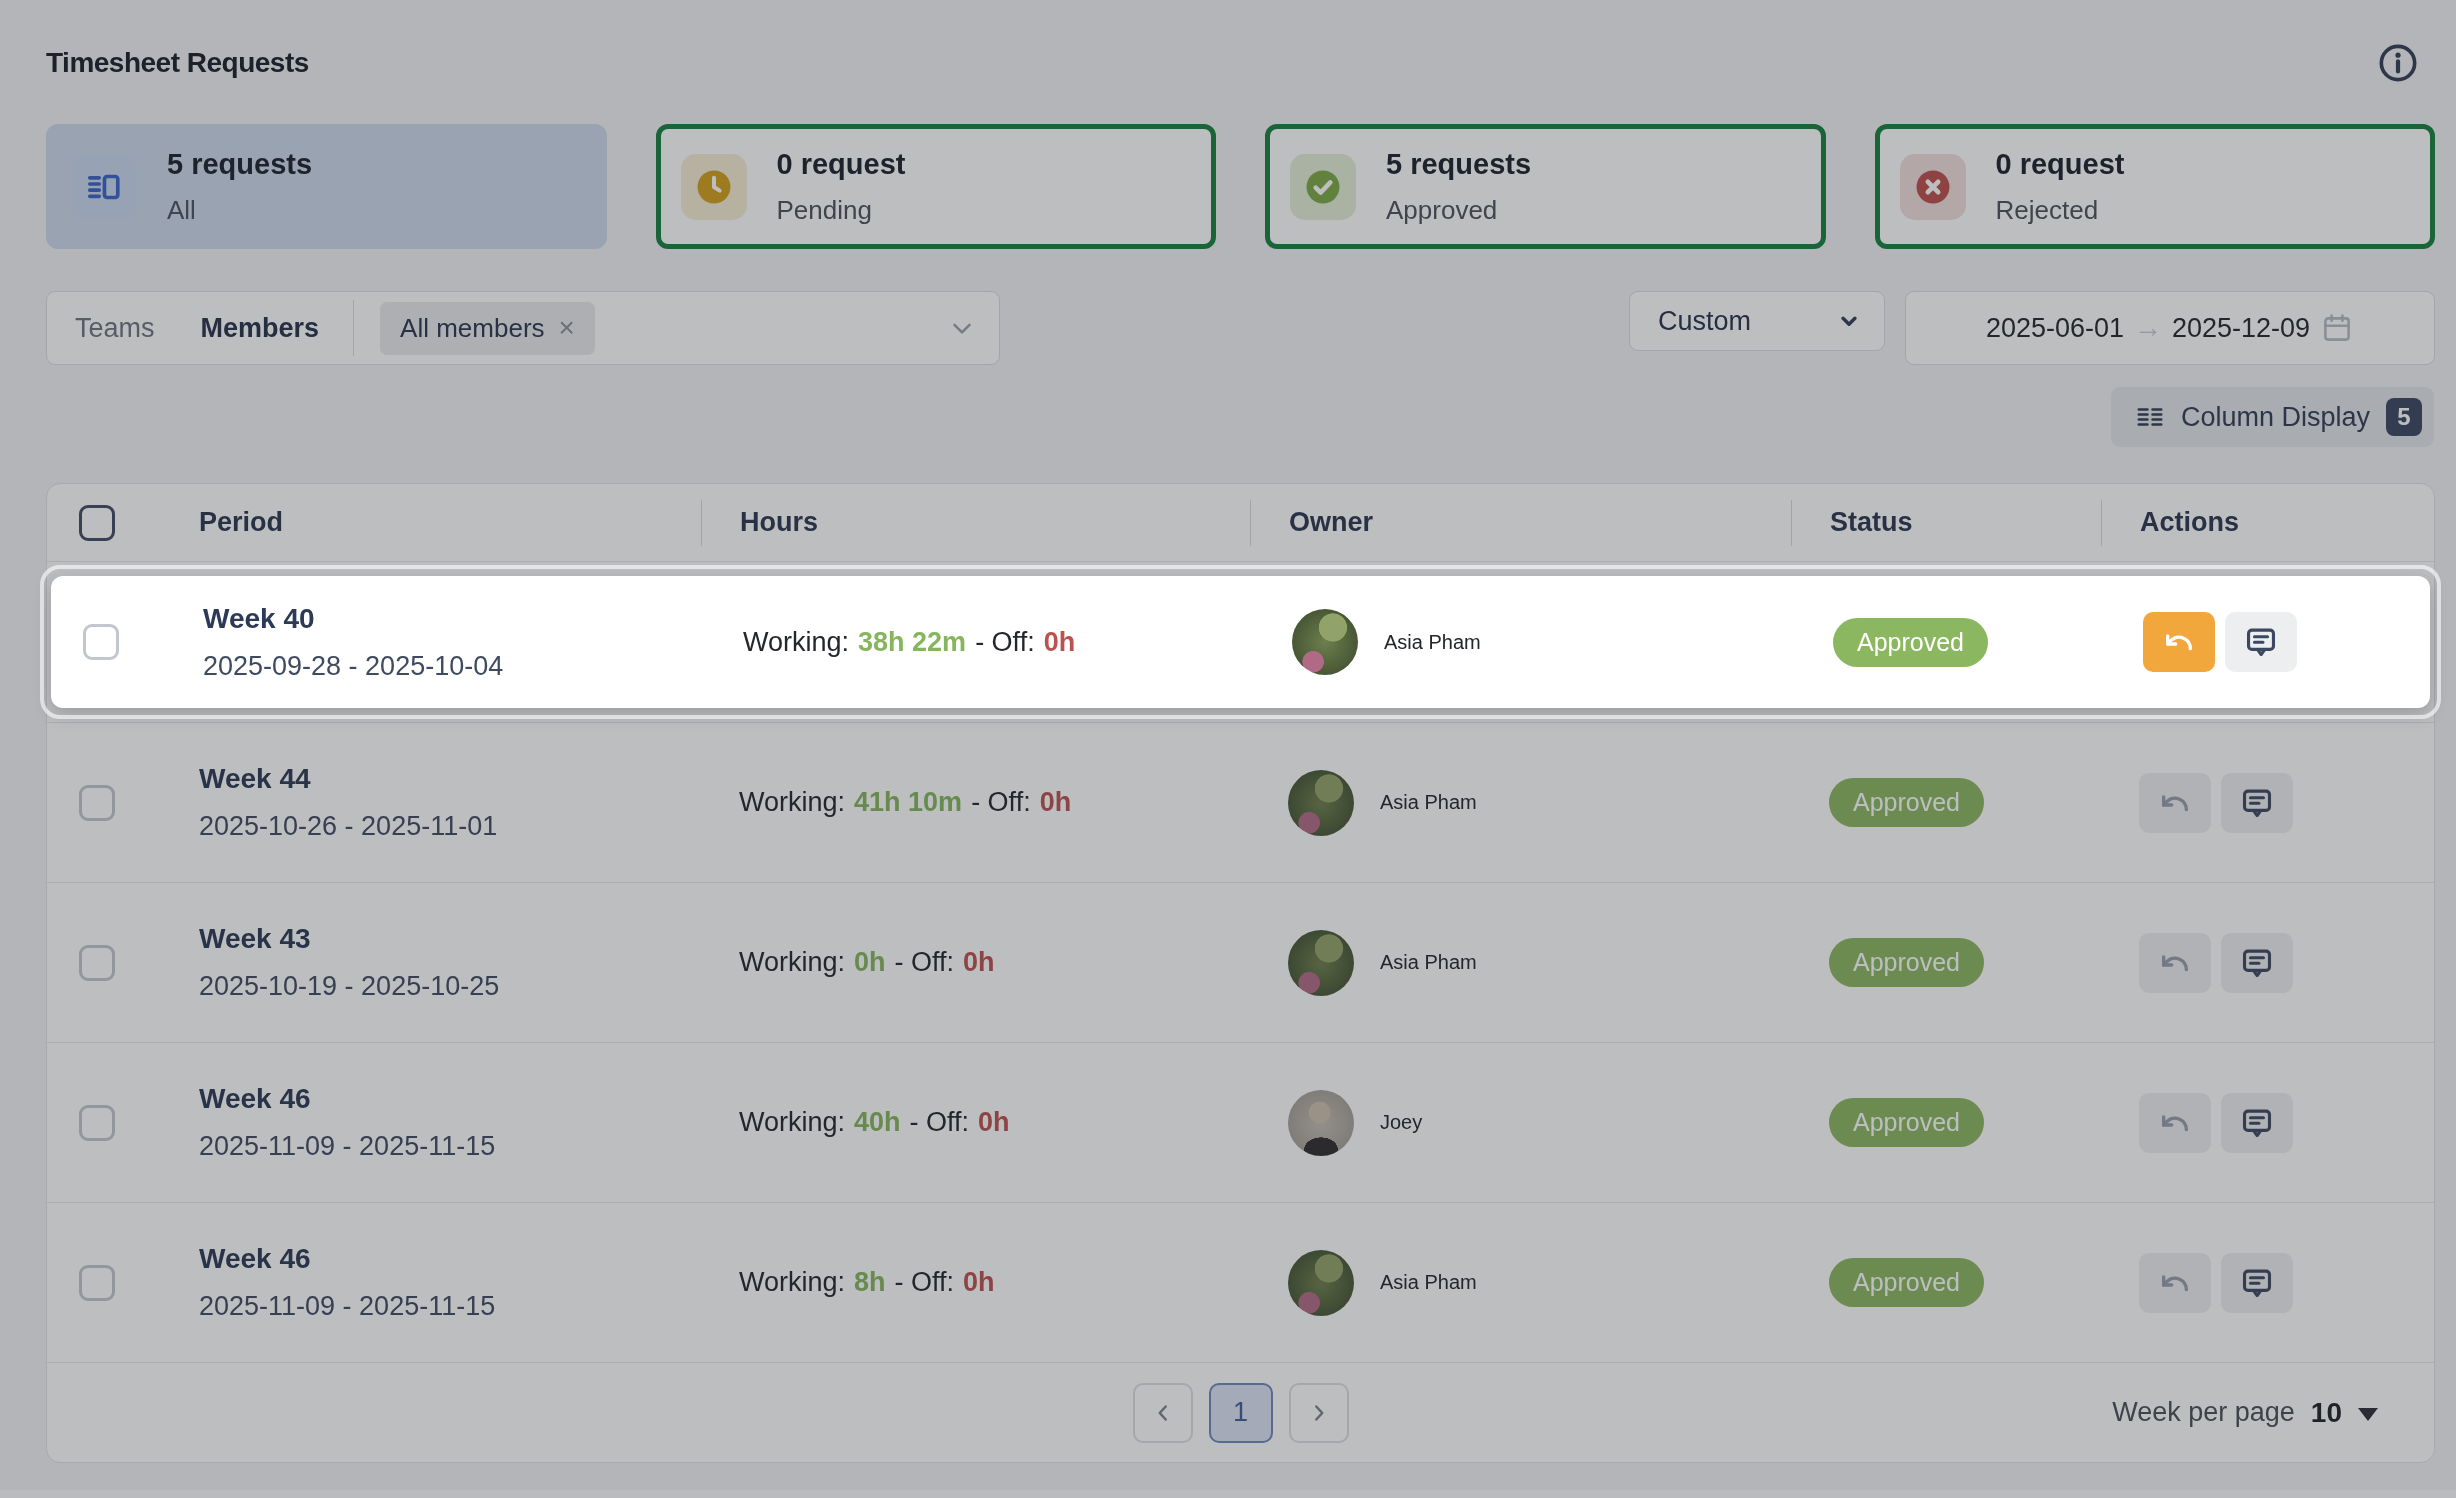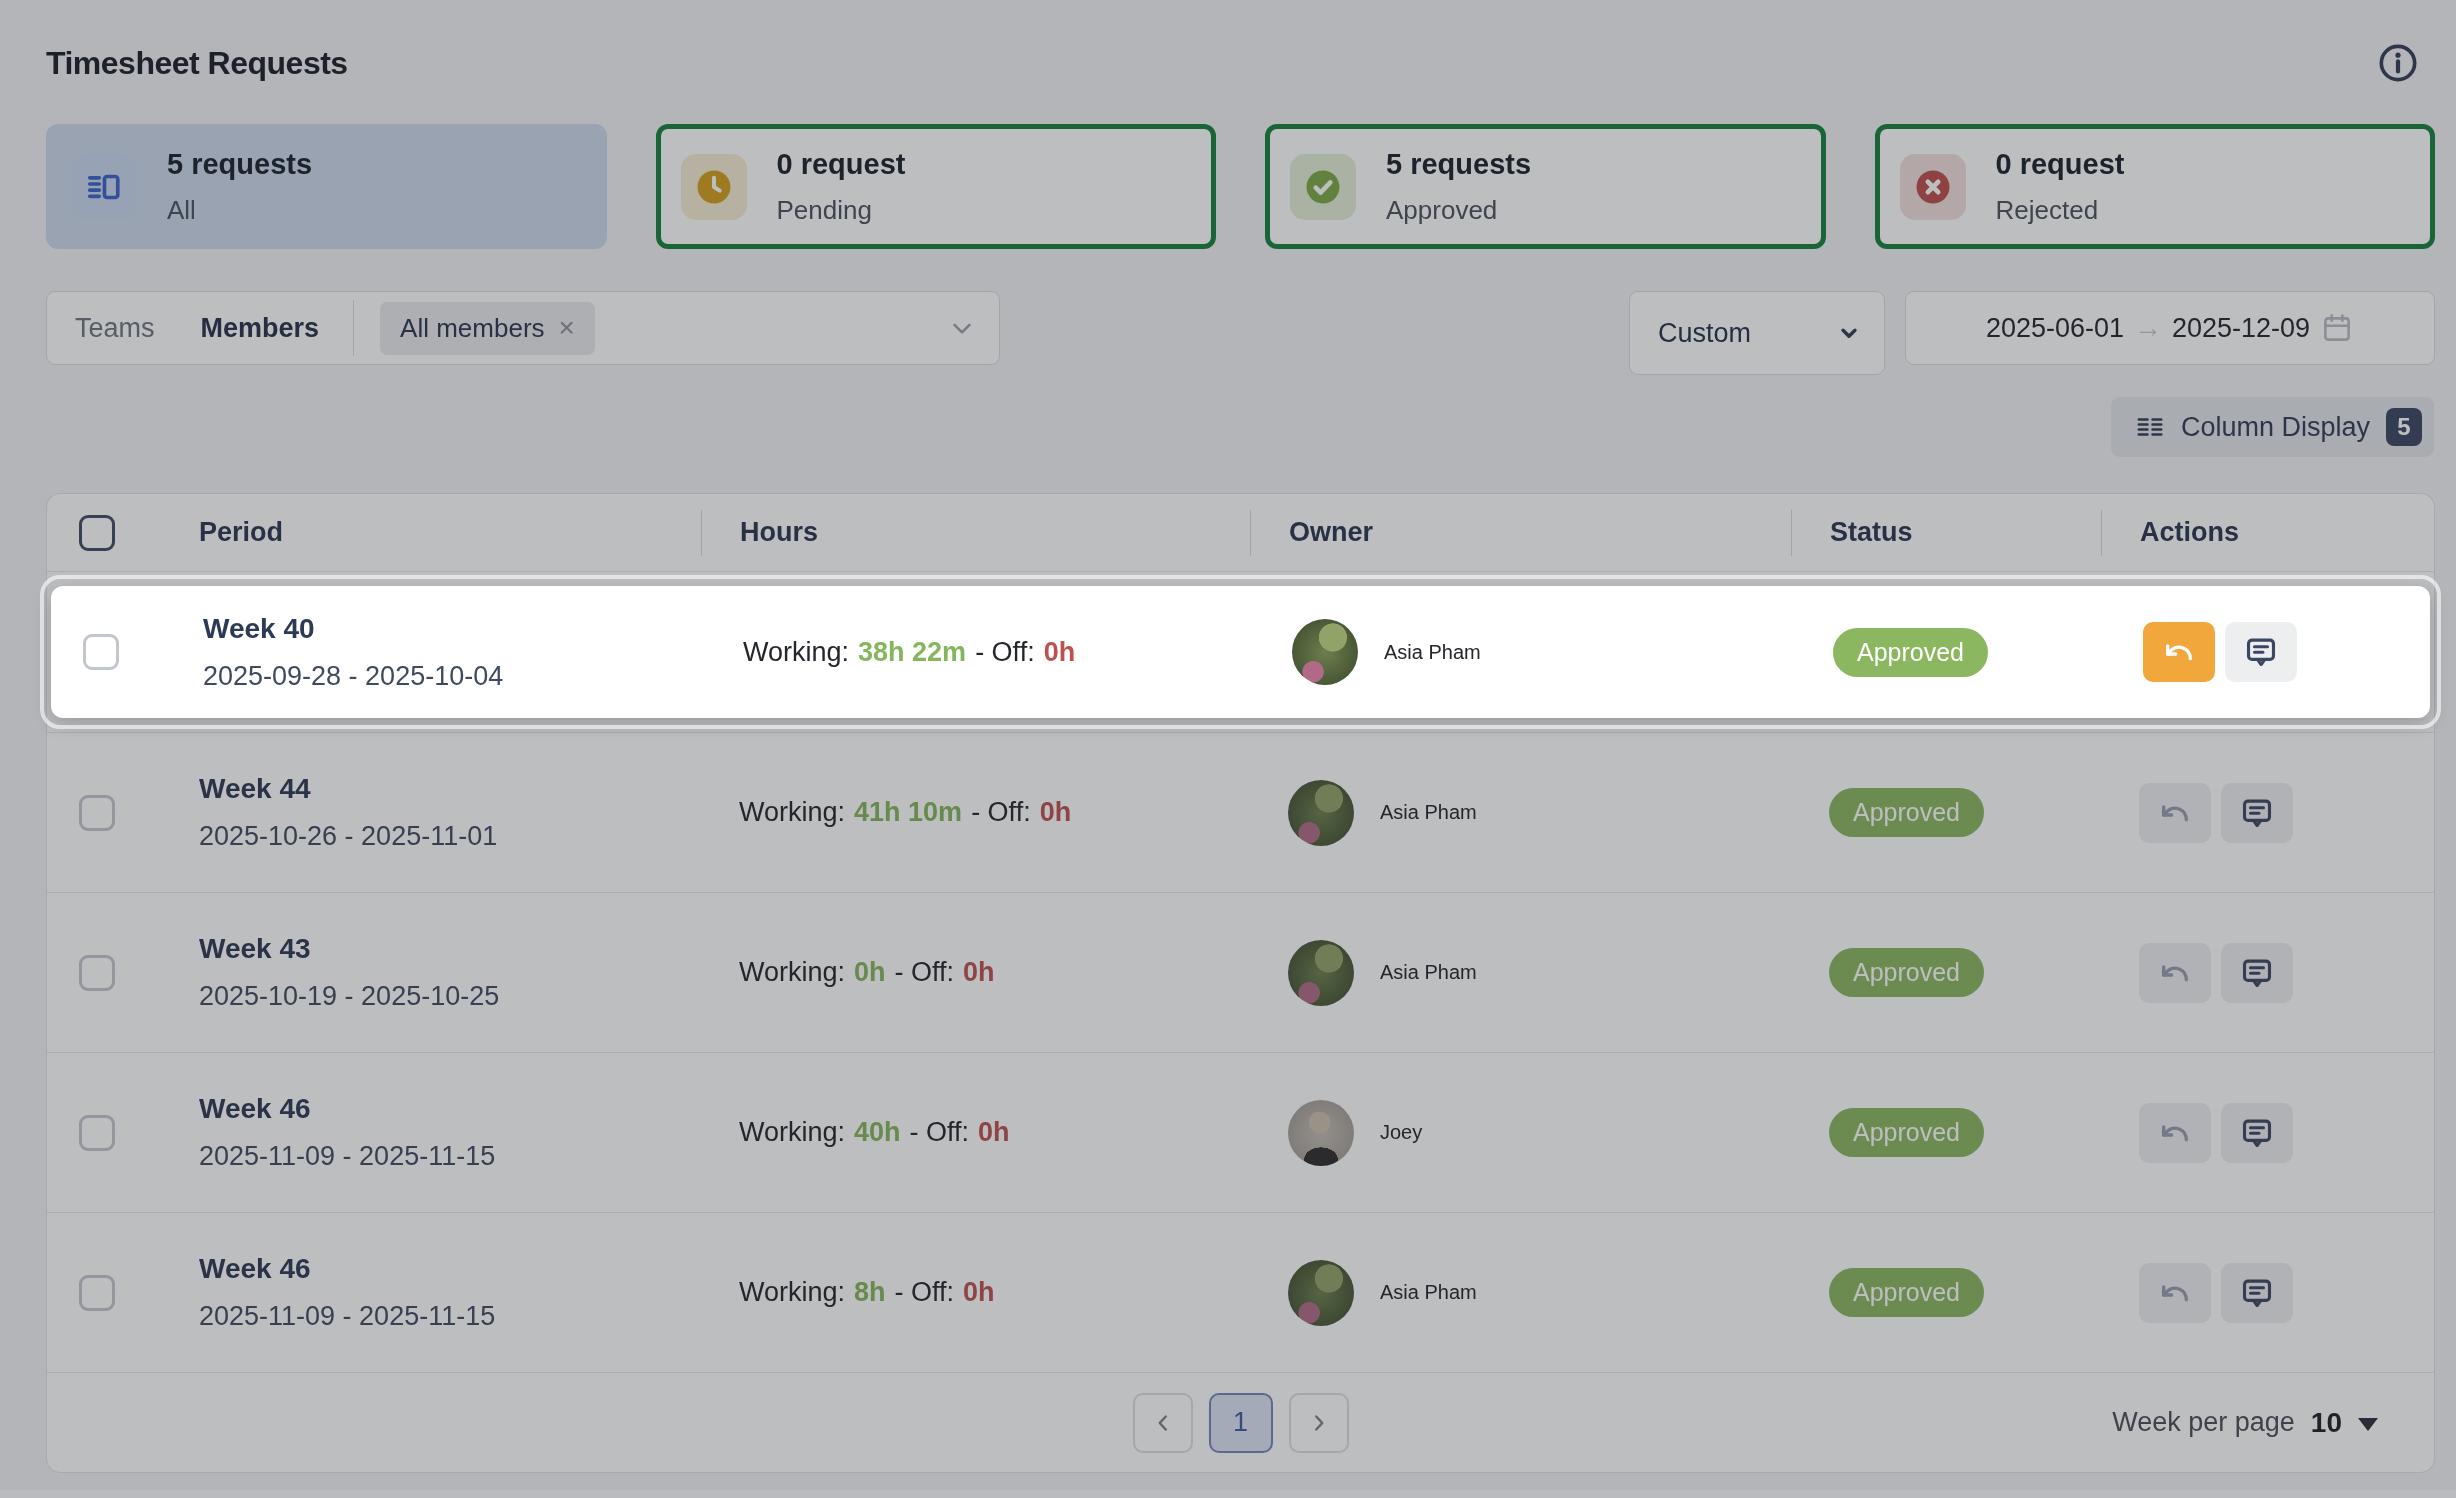--- a/index.html
+++ b/index.html
@@ -7,21 +7,21 @@
   body {
     font-family:"Liberation Sans", sans-serif;
     background:#f1f2f4;
     position:relative;
     color:#23262c;
   }
   .page { position:relative; width:100%; height:100%; padding:0 21px 0 46px; }
 
   
   .page-head { display:flex; justify-content:space-between; align-items:center; padding-top:40px; margin-bottom:38px; }
-  .page-title { font-size:32px; font-weight:700; color:#1a1f27; letter-spacing:-0.5px; }
+  .page-title { font-size:28px; font-weight:700; color:#1a1f27; letter-spacing:-0.5px; }
   .info-btn { width:46px; height:46px; color:#333e55; display:flex; align-items:center; justify-content:center; margin-right:14px; cursor:pointer; }
 
   
   .stats { display:flex; gap:49px; }
   .stat-card {
     flex:1; height:125px; background:#ffffff; border:5px solid #15803d; border-radius:12px;
     display:flex; align-items:center; padding-left:20px; gap:30px; cursor:pointer;
   }
   .stat-card.selected { background:var(--selectedCard,#cdd9ea); border-color:var(--selectedCard,#cdd9ea); }
   .tile { width:66px; height:66px; border-radius:15px; display:flex; align-items:center; justify-content:center; flex:0 0 auto; }
@@ -40,21 +40,21 @@
   }
   .f-teams { font-size:27px; color:#6e7580; margin-right:46px; }
   .f-members { font-size:27px; font-weight:700; color:#27324a; }
   .f-div { width:1px; align-self:stretch; margin:8px 0 8px 34px; background:#d9dbe0; }
   .chip { margin-left:26px; background:#e9eaec; border-radius:7px; padding:11px 20px; display:flex; align-items:center; font-size:26px; color:#2b3650; }
   .chip-x { margin-left:14px; color:#8a909b; font-size:28px; line-height:1; }
   .mf-chev { position:absolute; right:22px; color:#9aa0ab; display:flex; }
 
   .right-filters { display:flex; gap:20px; }
   .select-box {
-    width:256px; height:84px; background:#fff; border:1px solid #d9dbe0; border-radius:9px;
+    width:256px; height:60px; background:#fff; border:1px solid #d9dbe0; border-radius:9px;
     display:flex; align-items:center; justify-content:space-between; padding:0 22px 0 28px;
     font-size:27px; color:#27324a; cursor:pointer;
   }
   .select-box .chev { color:#333e55; display:flex; }
   .daterange {
     width:530px; height:74px; background:#fff; border:1px solid #d9dbe0; border-radius:9px;
     display:flex; align-items:center; justify-content:center; gap:10px;
     font-size:27px; color:#23262c; cursor:pointer;
   }
   .dr-arrow { color:#c3c7cd; font-size:28px; }

